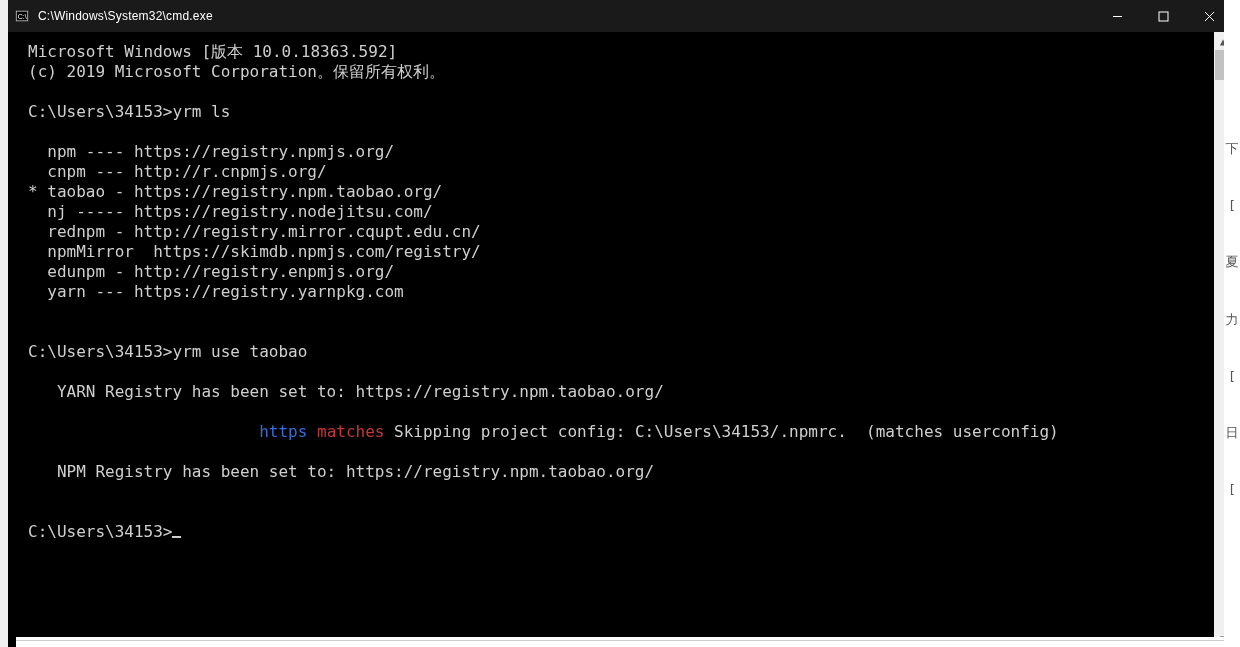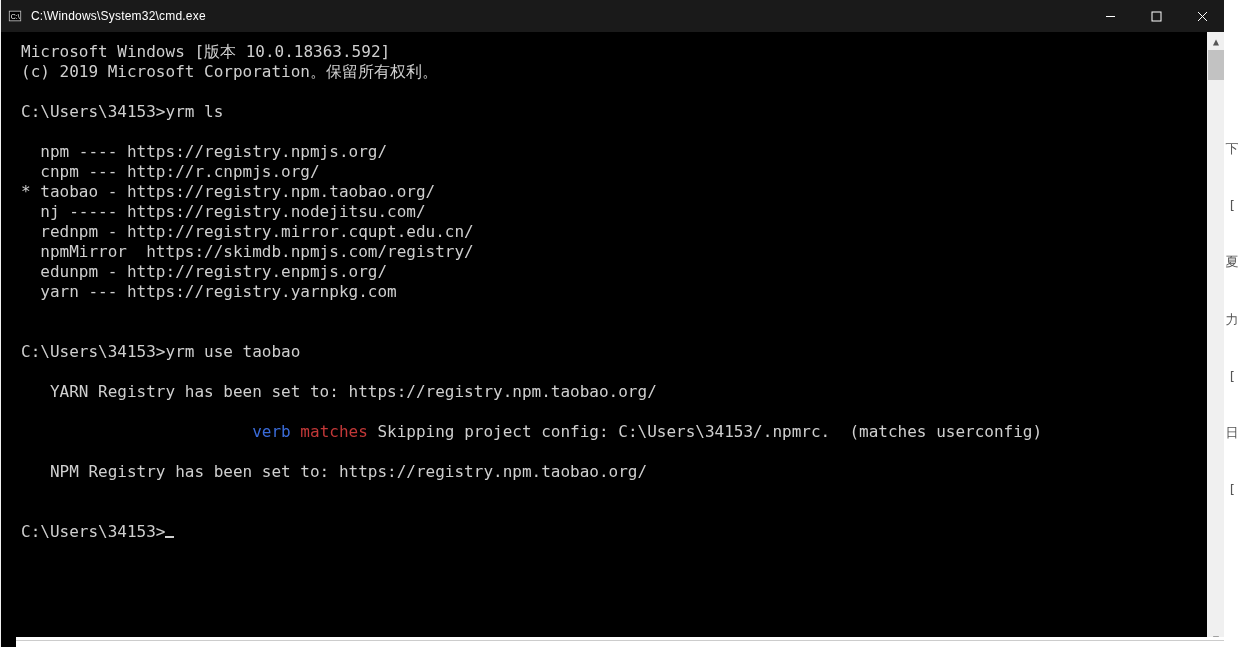--- a/index.html
+++ b/index.html
@@ -1,19 +1,19 @@
 <!DOCTYPE html>
 <html><head>
 <meta charset="utf-8">
 <style>
 html,body{margin:0;padding:0;height:100%;font-family:Consolas,"Microsoft YaHei",monospace;background:#fff;overflow:hidden}
 .page{width:1240px;height:647px;position:relative;background:#f0f0f0}
 .side{position:absolute;right:0;top:0;width:16px;height:647px;background:#fff;color:#555;font-size:13px;padding-top:100px}
 .side span{display:block;margin:40px 0 0 0;text-align:center}
-.win{position:absolute;left:1px;top:0;width:1224px;height:647px;background:#fff}
+.win{position:absolute;left:8px;top:0;width:1224px;height:647px;background:#fff}
 .titlebar{height:32px;background:#1a1a1a;display:flex;align-items:center;color:#fff;font-family:"Segoe UI",Consolas,sans-serif;font-size:12px}
 .titlebar .icon{width:28px;display:flex;align-items:center;justify-content:center}
 .titlebar .icon svg{width:14px;height:14px}
 .titlebar .title{flex:1;padding-left:2px;letter-spacing:.2px}
 .titlebar .ctrl{width:46px;height:32px;display:flex;align-items:center;justify-content:center}
 .ctrl svg{stroke:#fff;fill:none}
 .termwrap{height:615px;background:#fff;display:flex}
 .term{flex:1;background:#000;color:#cfcfcf;font-size:16px;line-height:20px;padding:10px 0 0 20px;white-space:pre;overflow:hidden;font-family:"NSimSun","SimSun",Consolas,monospace}
 .scroll{width:18px;background:#f0f0f0;position:relative}
 .scroll .track{position:absolute;top:18px;bottom:18px;left:0;right:0;background:#f0f0f0}
@@ -73,21 +73,21 @@
   rednpm - http://registry.mirror.cqupt.edu.cn/
   npmMirror  https://skimdb.npmjs.com/registry/
   edunpm - http://registry.enpmjs.org/
   yarn --- https://registry.yarnpkg.com
 
 
 C:\Users\34153&gt;yrm use taobao
 
    YARN Registry has been set to: https://registry.npm.taobao.org/
 
-                        <span class="blue">verb</span> <span class="red">matches</span> Skipping project config: C:\Users\34153/.npmrc.  (matches userconfig)
+                        <span class="blue">https</span> <span class="red">matches</span> Skipping project config: C:\Users\34153/.npmrc.  (matches userconfig)
 
    NPM Registry has been set to: https://registry.npm.taobao.org/
 
 
 C:\Users\34153&gt;<span class="cursor"></span></div>
     <div class="scroll">
       <div class="arr up">▲</div>
       <div class="track"></div>
       <div class="thumb"></div>
       <div class="arr dn">▼</div>

